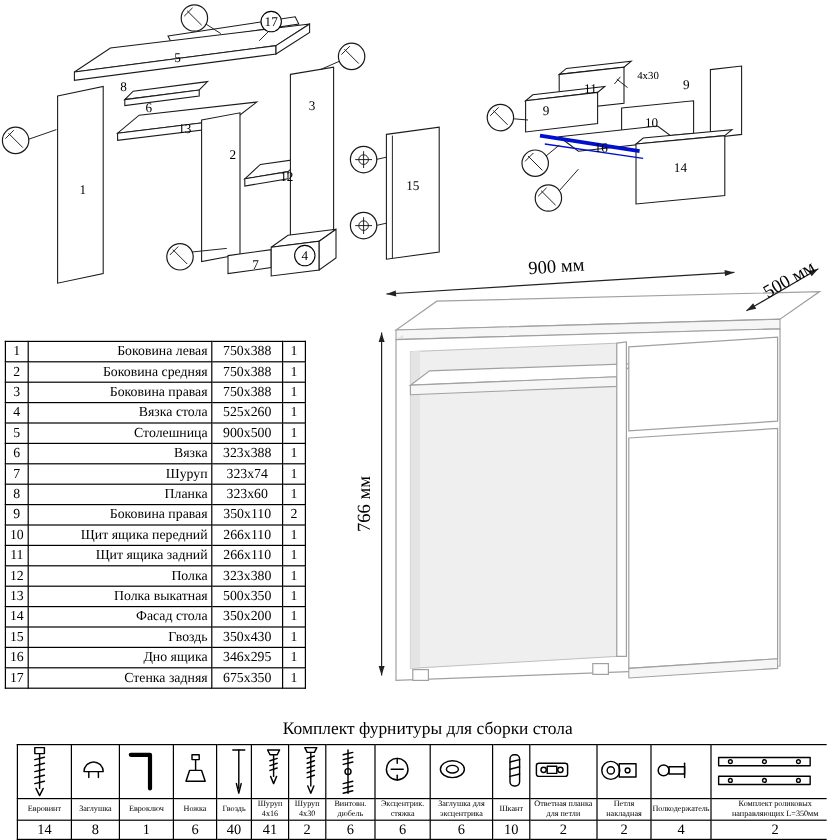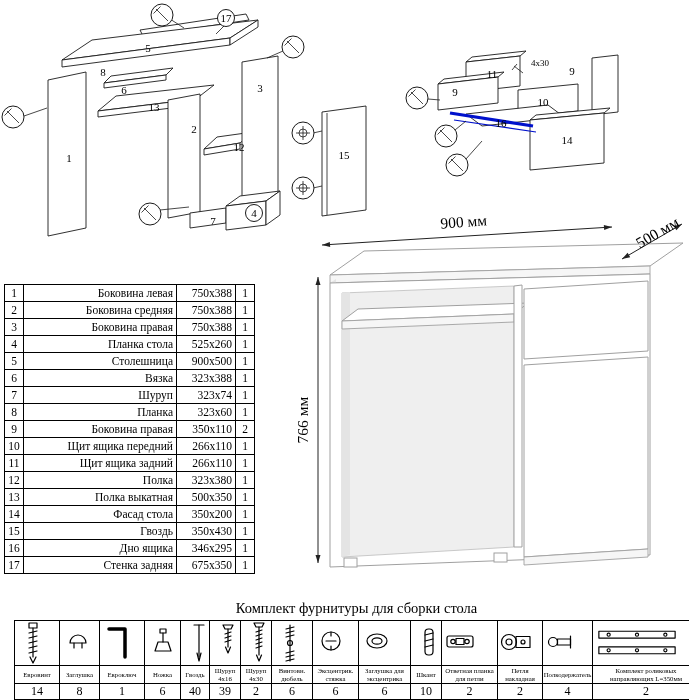--- a/index.html
+++ b/index.html
@@ -14,21 +14,21 @@
   .scircle { fill:#ffffff; stroke:#1a1a1a; stroke-width:1; }
   .callout-num { font-family:"Liberation Serif",serif; font-size:11px; fill:#000; }
   .small-note  { font-family:"Liberation Serif",serif; font-size:9px; fill:#000; }
 
   
   #parts-table { position:absolute; left:4px; top:284px; border-collapse:collapse;
                  font-size:11.5px; line-height:13px; }
   #parts-table td { border:1px solid #000; padding:1px 3px; height:14px; white-space:nowrap; }
   #parts-table td.c-num  { width:14px; text-align:center; padding:1px 2px; }
   #parts-table td.c-name { width:146px;text-align:right; }
-  #parts-table td.c-size { width:52px; text-align:right; }
+  #parts-table td.c-size { width:52px; text-align:center; }
   #parts-table td.c-qty  { width:12px; text-align:center; }
 
   
   #desk { position:absolute; left:278px; top:205px; }
   .dk-face  { fill:#ffffff; stroke:#a0a0a0; stroke-width:1; }
   .dk-edge  { fill:#f6f6f6; stroke:#a0a0a0; stroke-width:0.9; }
   .dk-inner { fill:#efefef; stroke:#bcbcbc; stroke-width:0.8; }
   .dk-dark  { fill:#e4e4e4; stroke:none; }
   .dim      { stroke:#222222; stroke-width:1; fill:none; }
   .dim-arrow{ fill:#222222; stroke:none; }
@@ -230,21 +230,21 @@
           <td class="c-qty">1</td>
         </tr>
         <tr>
           <td class="c-num">3</td>
           <td class="c-name">Боковина правая</td>
           <td class="c-size">750x388</td>
           <td class="c-qty">1</td>
         </tr>
         <tr>
           <td class="c-num">4</td>
-          <td class="c-name">Планка стола</td>
+          <td class="c-name">Вязка стола</td>
           <td class="c-size">525x260</td>
           <td class="c-qty">1</td>
         </tr>
         <tr>
           <td class="c-num">5</td>
           <td class="c-name">Столешница</td>
           <td class="c-size">900x500</td>
           <td class="c-qty">1</td>
         </tr>
         <tr>
@@ -525,21 +525,21 @@
             <td class="hw-name-cell">Петля накладная</td>
             <td class="hw-name-cell">Полкодержатель</td>
             <td class="hw-name-cell">Комплект роликовых направляющих L=350мм</td>
           </tr>
         <tr>
             <td class="hw-qty-cell">14</td>
             <td class="hw-qty-cell">8</td>
             <td class="hw-qty-cell">1</td>
             <td class="hw-qty-cell">6</td>
             <td class="hw-qty-cell">40</td>
-            <td class="hw-qty-cell">39</td>
+            <td class="hw-qty-cell">41</td>
             <td class="hw-qty-cell">2</td>
             <td class="hw-qty-cell">6</td>
             <td class="hw-qty-cell">6</td>
             <td class="hw-qty-cell">6</td>
             <td class="hw-qty-cell">10</td>
             <td class="hw-qty-cell">2</td>
             <td class="hw-qty-cell">2</td>
             <td class="hw-qty-cell">4</td>
             <td class="hw-qty-cell">2</td>
           </tr>

